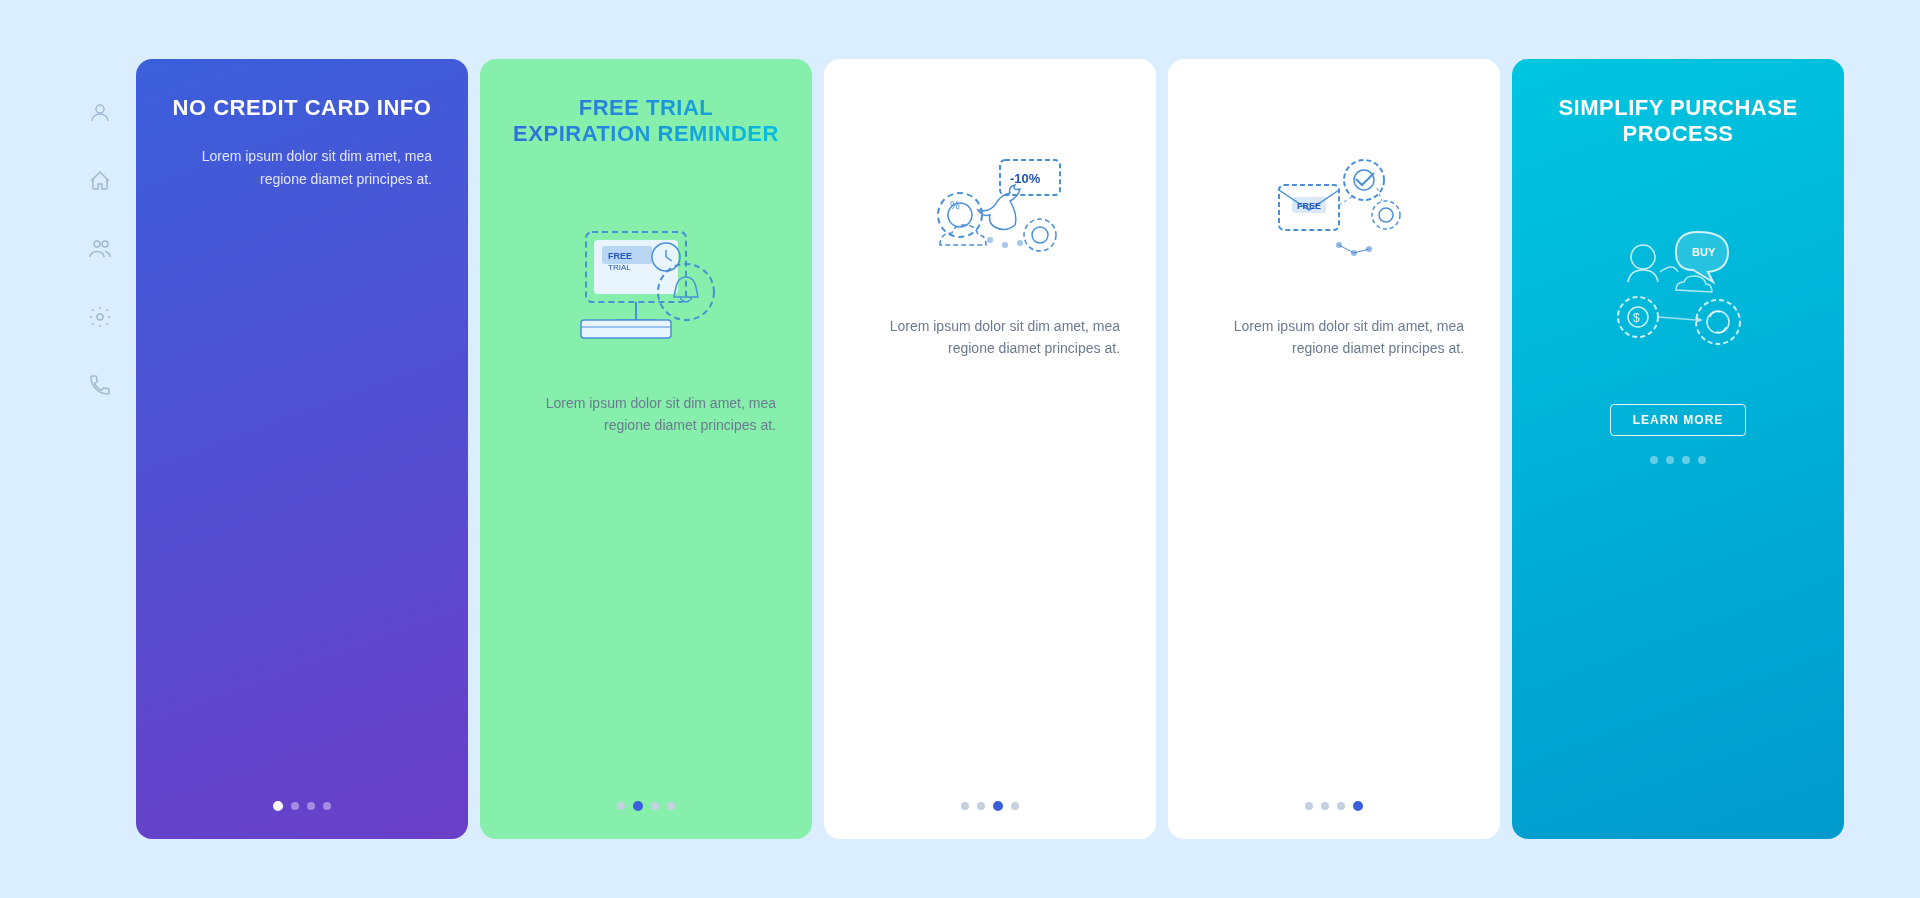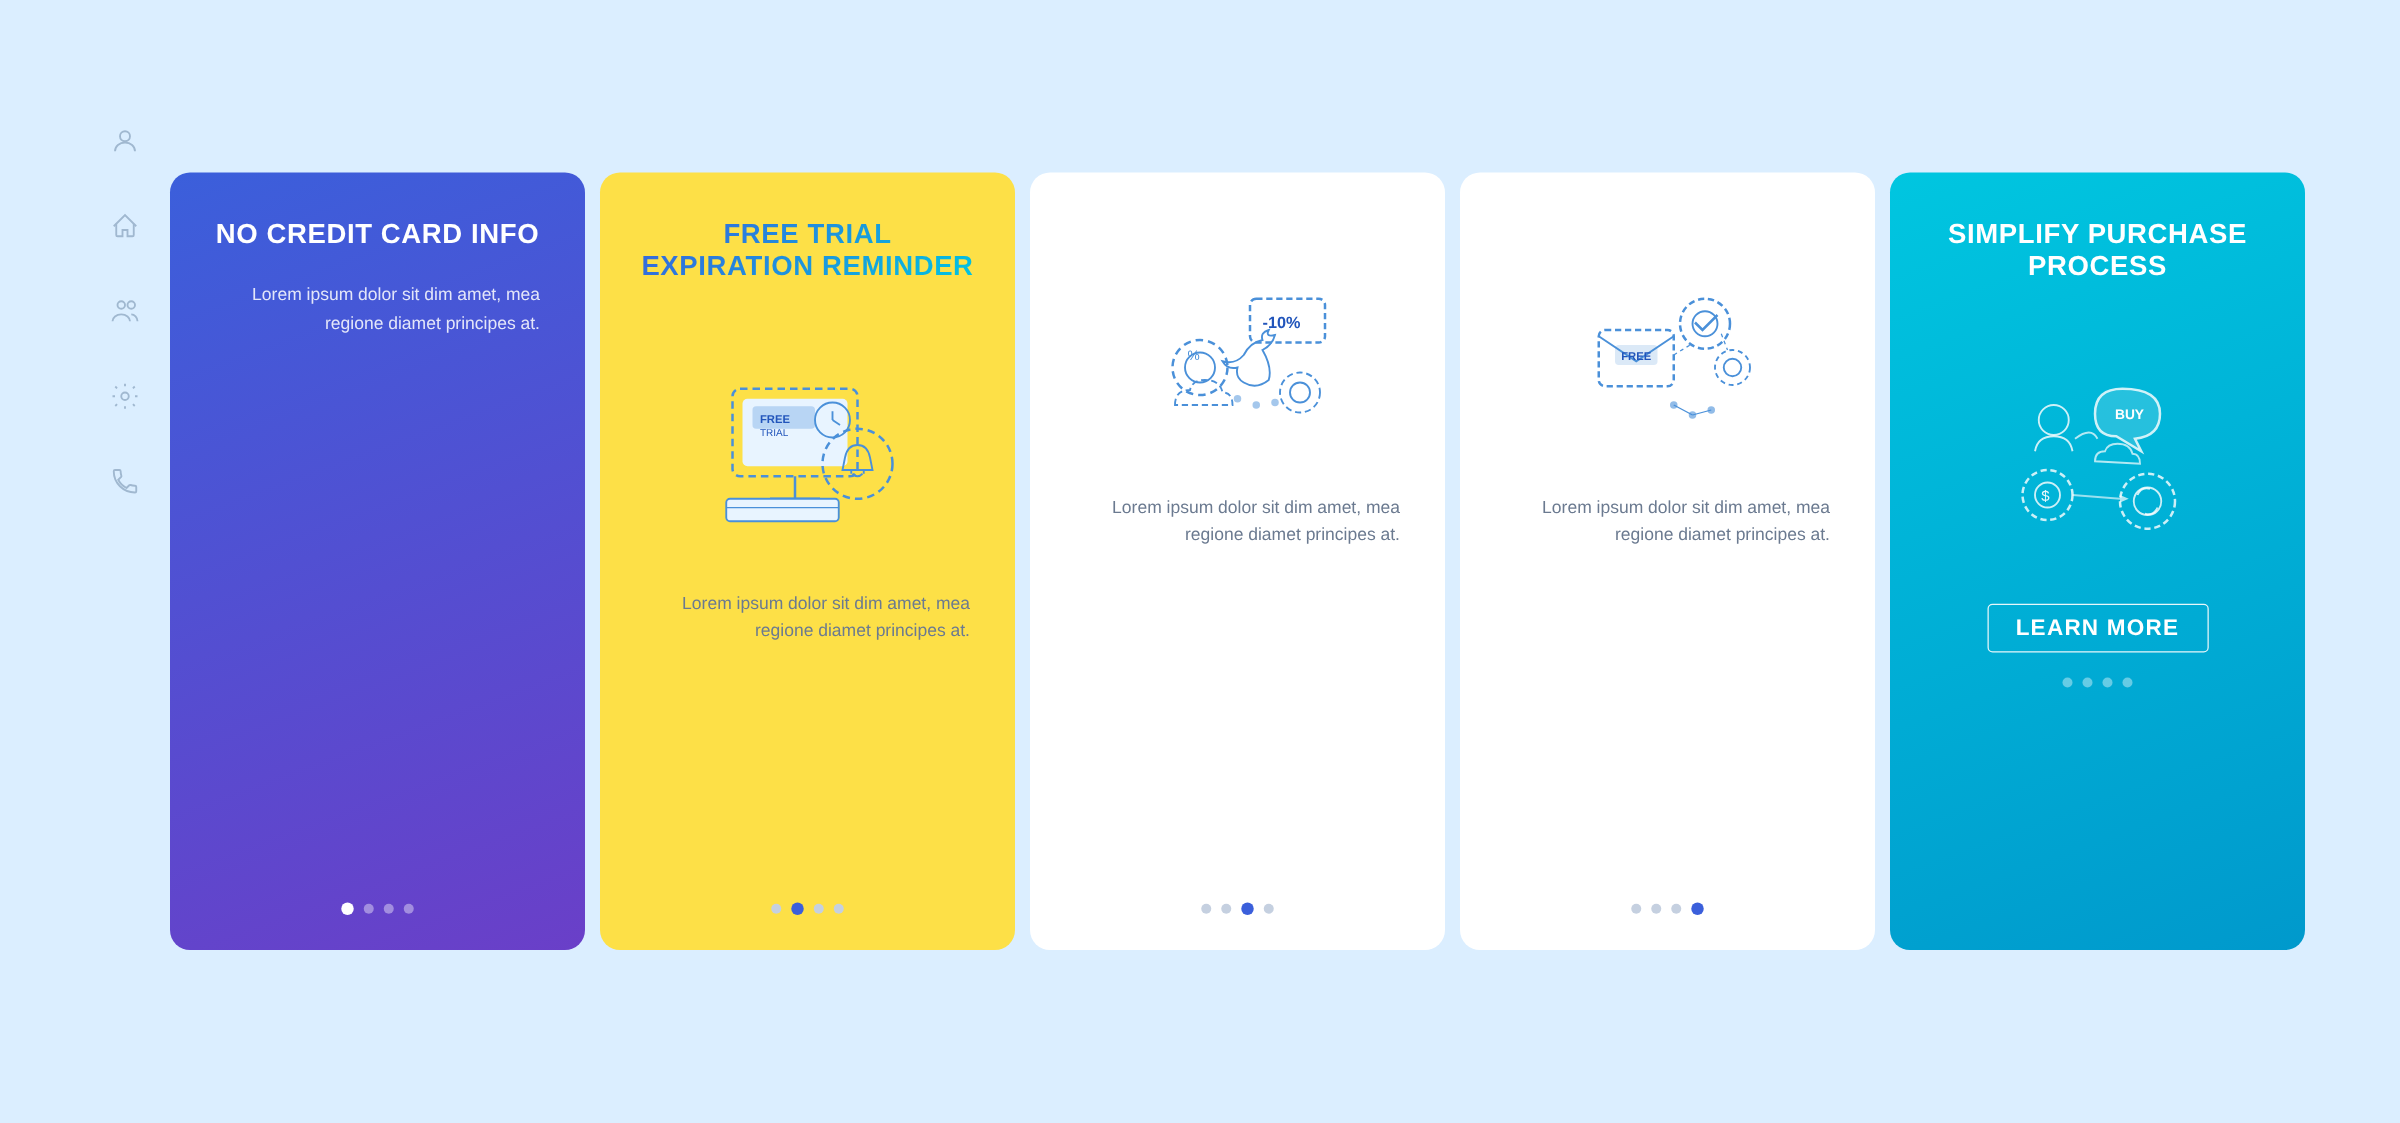--- a/index.html
+++ b/index.html
@@ -45,40 +45,40 @@
       height: 24px;
       stroke: #a0b8d0;
       fill: none;
       stroke-width: 1.5;
     }
     
     .cards-container {
       display: flex;
       flex-direction: row;
       gap: 0;
-      height: 622px;
+      height: 780px;
       flex: 1;
     }
     
     .card {
       flex: 1;
       border-radius: 16px;
       padding: 36px 28px 28px 28px;
       display: flex;
       flex-direction: column;
       align-items: center;
       position: relative;
       overflow: hidden;
       margin: 0 6px;
     }
     .card-1 {
       background: linear-gradient(160deg, #3b5fdb 0%, #6a3fc8 100%);
     }
     .card-2 {
-      background: #fde047;
+      background: #86efac;
     }
     .card-3 {
       background: #ffffff;
     }
     .card-4 {
       background: #ffffff;
     }
     .card-5 {
       background: linear-gradient(160deg, #00c6e0 0%, #0099cc 100%);
     }
@@ -144,21 +144,21 @@
     }
     .card-1 .dot-active { background: #ffffff; }
     .card-1 .dot-inactive { background: rgba(255,255,255,0.4); }
     .card-5 .dot-inactive { background: rgba(255,255,255,0.4); }
     .learn-more-btn {
       background: transparent;
       border: 1.5px solid rgba(255,255,255,0.9);
       color: #ffffff;
       padding: 8px 22px;
       border-radius: 4px;
-      font-size: 18px;
+      font-size: 12px;
       font-weight: 600;
       letter-spacing: 1px;
       text-transform: uppercase;
       cursor: pointer;
       margin-top: 12px;
     }
   </style>
 </head>
 <body>
 

